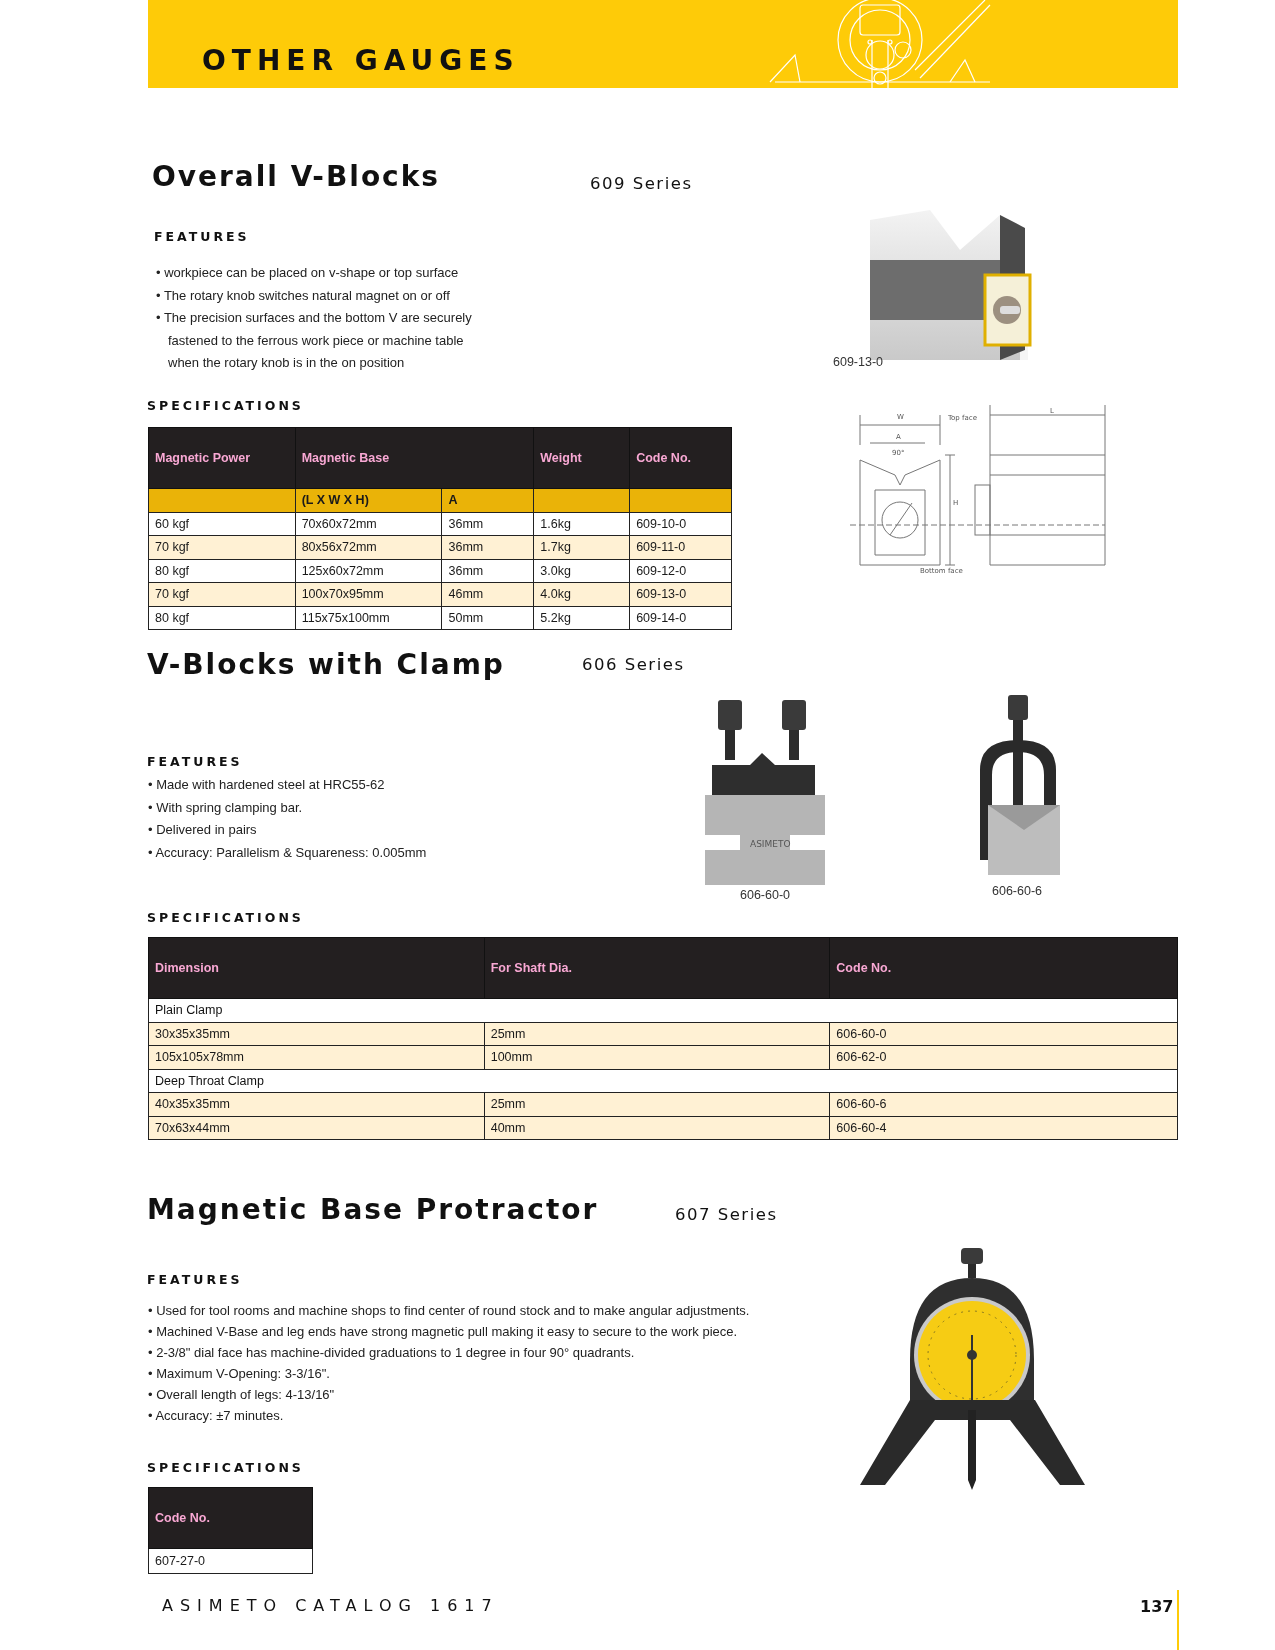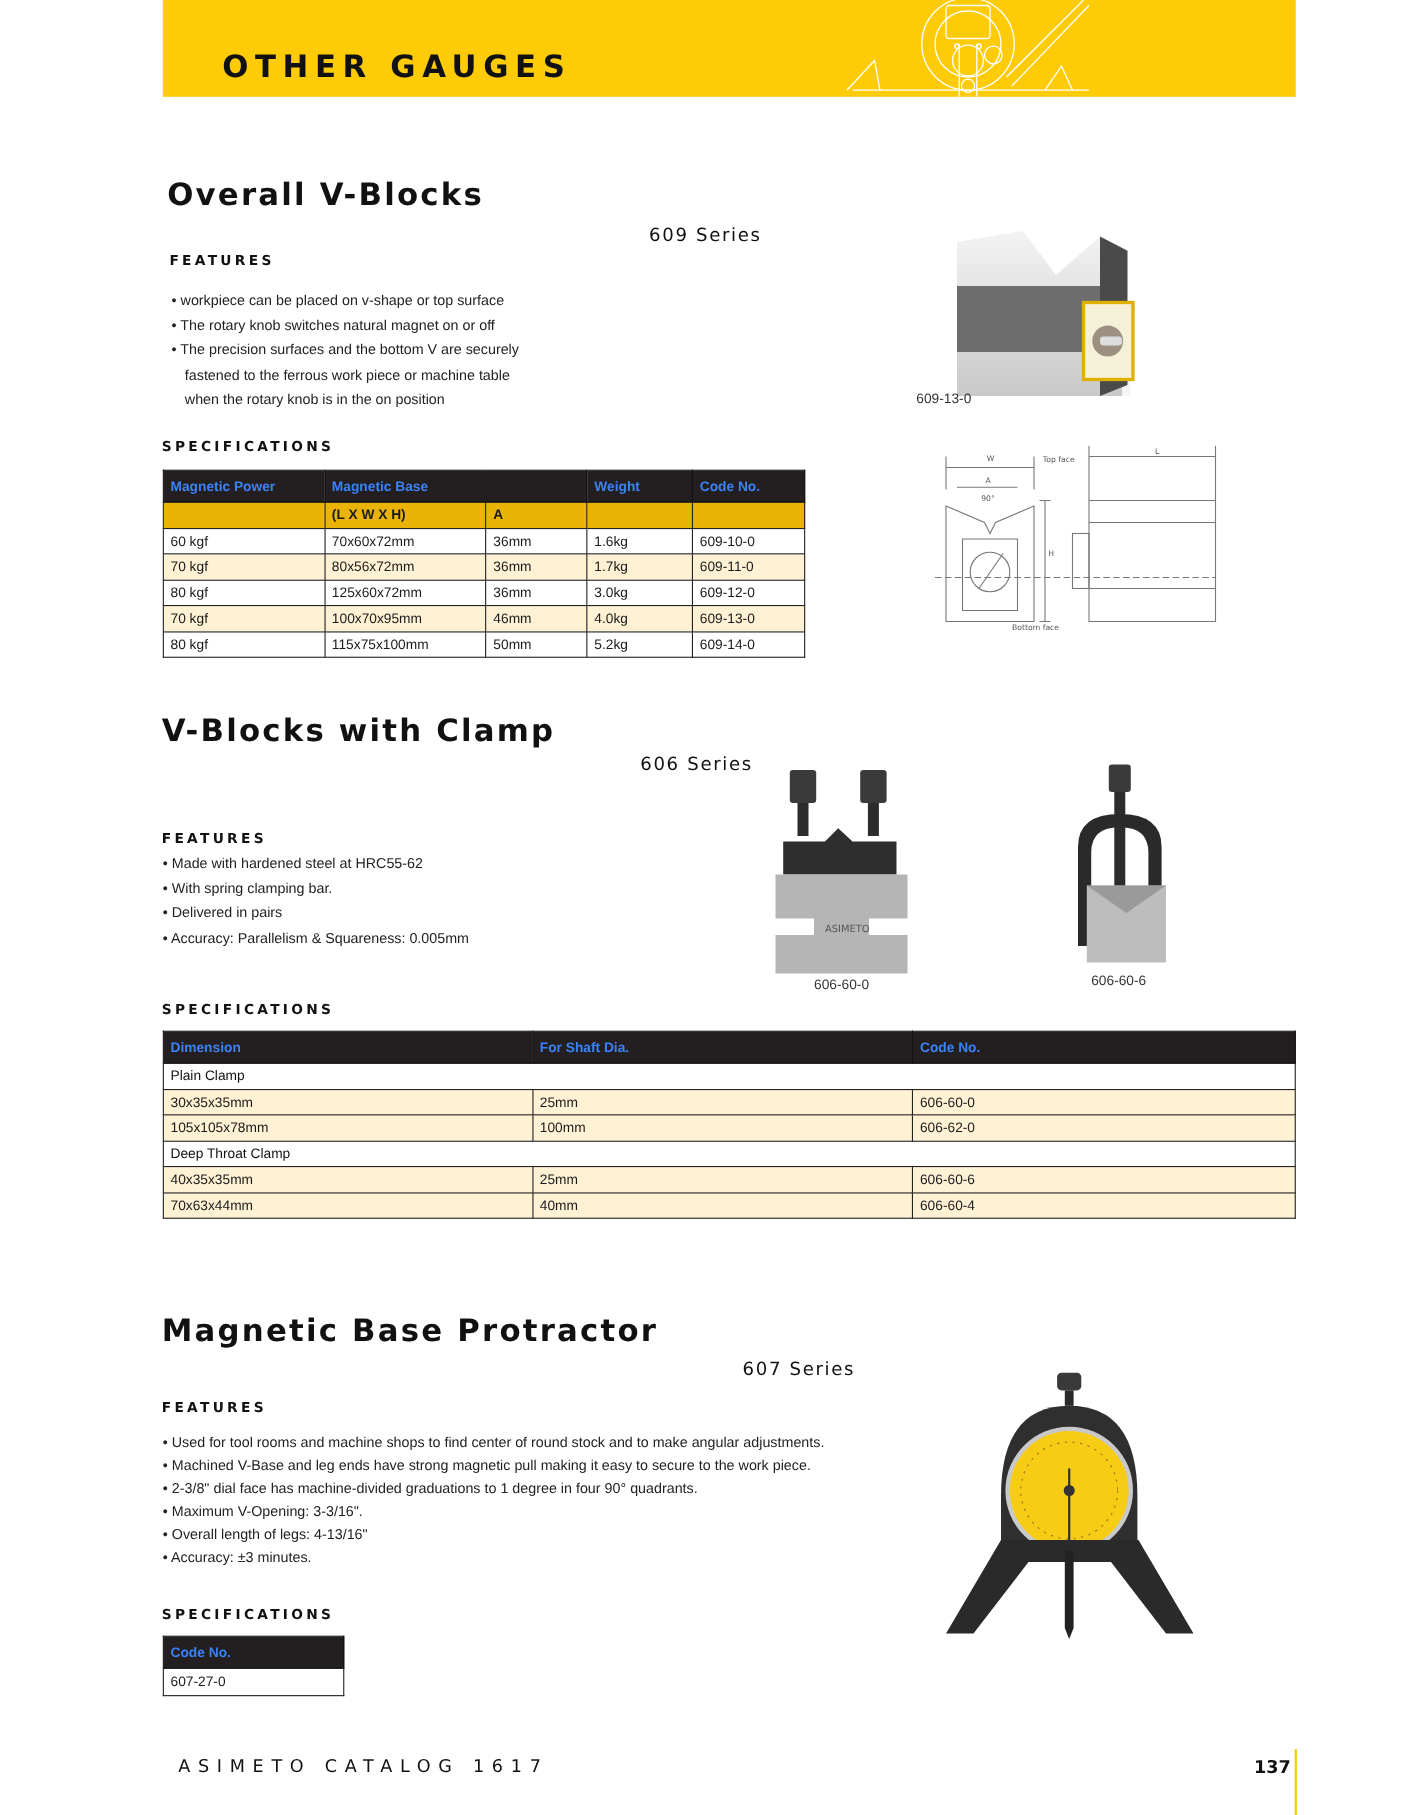--- a/index.html
+++ b/index.html
@@ -2,27 +2,27 @@
 <html><head>
 <meta charset="utf-8">
 <style>
   html, body { margin:0; padding:0; background:#fff; }
   body { width:1275px; height:1650px; position:relative; font-family:"Liberation Sans", sans-serif; color:#1a1a1a; overflow:hidden; }
   .abs { position:absolute; }
   .banner { left:148px; top:0; width:1030px; height:88px; background:#fecb08; }
   .banner-title { left:202px; top:44px; font-size:28px; font-weight:bold; letter-spacing:6px; color:#111; font-family:"DejaVu Sans", sans-serif; }
   .banner-art { left:740px; top:0; width:280px; height:88px; }
   .h1 { font-family:"DejaVu Sans", sans-serif; font-weight:bold; font-size:28px; letter-spacing:2px; color:#111; }
-  .series { font-family:"DejaVu Sans", sans-serif; font-size:16.5px; letter-spacing:1.5px; color:#111;margin-top:30px; }
+  .series { font-family:"DejaVu Sans", sans-serif; font-size:16.5px; letter-spacing:1.5px; color:#111; }
   .label { font-family:"DejaVu Sans", sans-serif; font-weight:bold; font-size:12.5px; letter-spacing:3px; color:#111; }
   .bullets { font-size:13px; line-height:22.5px; color:#222; }
   .bullets div { white-space:nowrap; }
   .bullets .cont { padding-left:12px; }
   table.spec { border-collapse:collapse; font-size:12.5px; position:absolute; }
-  table.spec th { background:#231f20; color:#3b82f6; text-align:left; font-weight:bold; padding:0 6px; height:28px; border:1px solid #111; }
+  table.spec th { background:#231f20; color:#f9a8d4; text-align:left; font-weight:bold; padding:16px 6px; height:28px; border:1px solid #111; }
   table.spec td { border:1px solid #222; padding:0 6px; height:22.5px; white-space:nowrap; }
   table.spec tr.sub td { background:#eab308; font-weight:bold; }
   table.spec tr.stripe td { background:#fff1d4; }
   table.spec td.code { font-weight:normal; }
   table.spec tr.group td { font-weight:normal; color:#111; }
   .caption { font-size:12.5px; color:#333; }
   .footer { left:162px; top:1596px; font-family:"DejaVu Sans", sans-serif; font-weight:normal; font-size:16px; letter-spacing:7px; color:#111; }
   .pagenum { left:1140px; top:1597px; font-family:"DejaVu Sans", sans-serif; font-weight:bold; font-size:16px; color:#111; }
   .pagebar { left:1177px; top:1590px; width:2px; height:60px; background:#fecb08; }
 </style>
@@ -241,21 +241,21 @@
 
 <div class="abs h1" style="left:147px; top:1193px;">Magnetic Base Protractor</div>
 <div class="abs series" style="left:675px; top:1205px;">607 Series</div>
 <div class="abs label" style="left:147px; top:1272px;">FEATURES</div>
 <div class="abs bullets" style="left:148px; top:1300px; line-height:21px;">
   <div>• Used for tool rooms and machine shops to find center of round stock and to make angular adjustments.</div>
   <div>• Machined V-Base and leg ends have strong magnetic pull making it easy to secure to the work piece.</div>
   <div>• 2-3/8" dial face has machine-divided graduations to 1 degree in four 90° quadrants.</div>
   <div>• Maximum V-Opening: 3-3/16".</div>
   <div>• Overall length of legs: 4-13/16"</div>
-  <div>• Accuracy: ±3 minutes.</div>
+  <div>• Accuracy: ±7 minutes.</div>
 </div>
 
 <svg class="abs" style="left:855px; top:1240px; width:250px; height:270px;" viewBox="0 0 250 270">
   <rect x="106" y="8" width="22" height="16" rx="4" fill="#3a3a3a"></rect>
   <rect x="113" y="24" width="8" height="14" fill="#2a2a2a"></rect>
   <path d="M55 120 Q55 38 117 38 Q179 38 179 120 V165 H55 Z" fill="#2f2f2f"></path>
   <circle cx="117" cy="115" r="58" fill="#c9c9c9"></circle>
   <circle cx="117" cy="115" r="54" fill="#f6cc14"></circle>
   <circle cx="117" cy="115" r="44" fill="none" stroke="#8a7a20" stroke-width="1" stroke-dasharray="2 5"></circle>
   <circle cx="117" cy="115" r="5" fill="#333"></circle>

